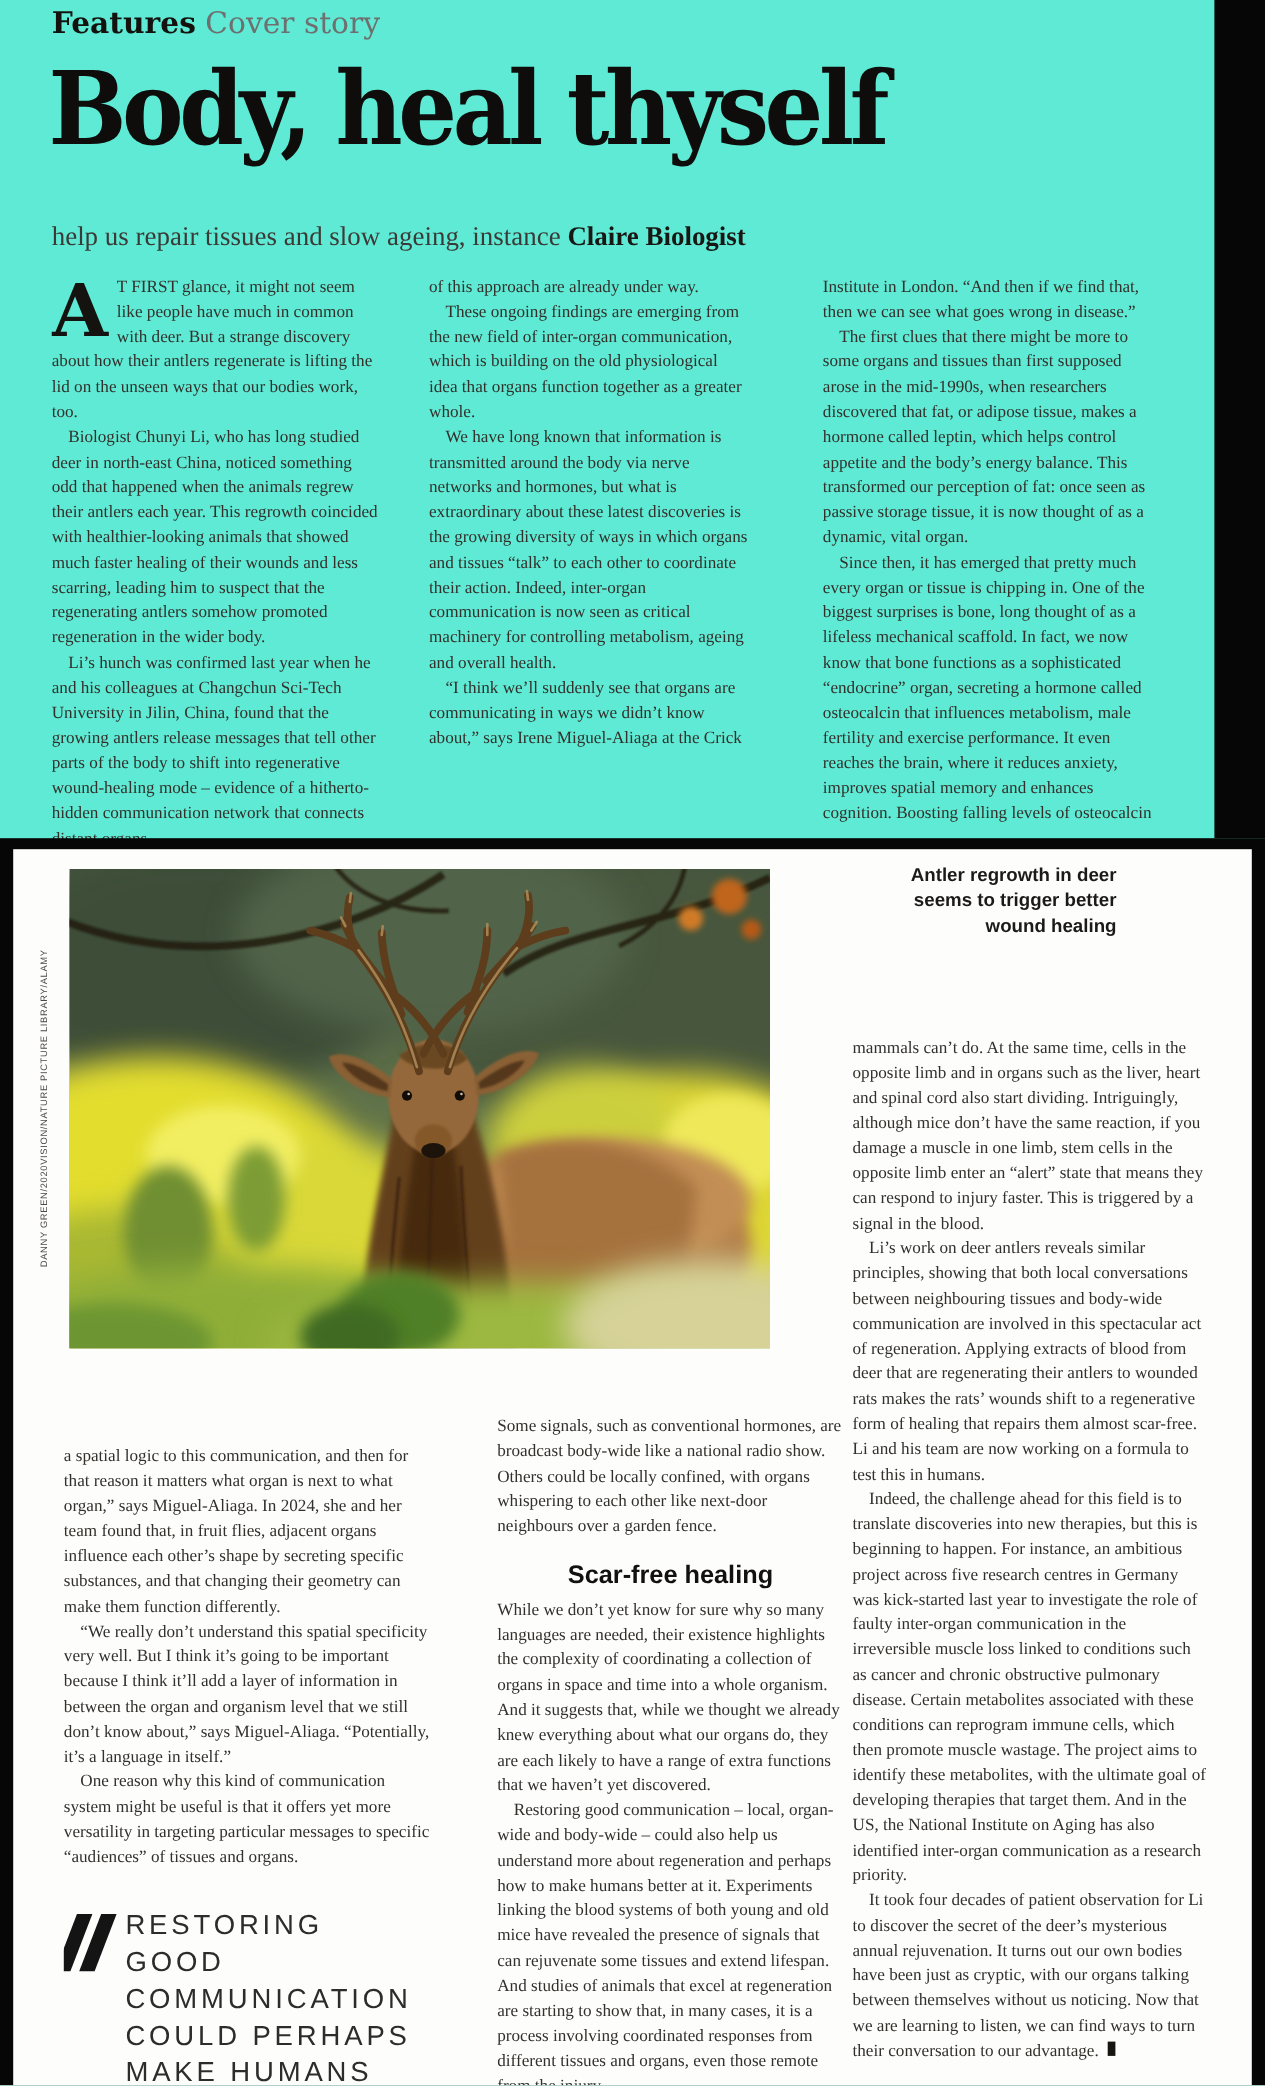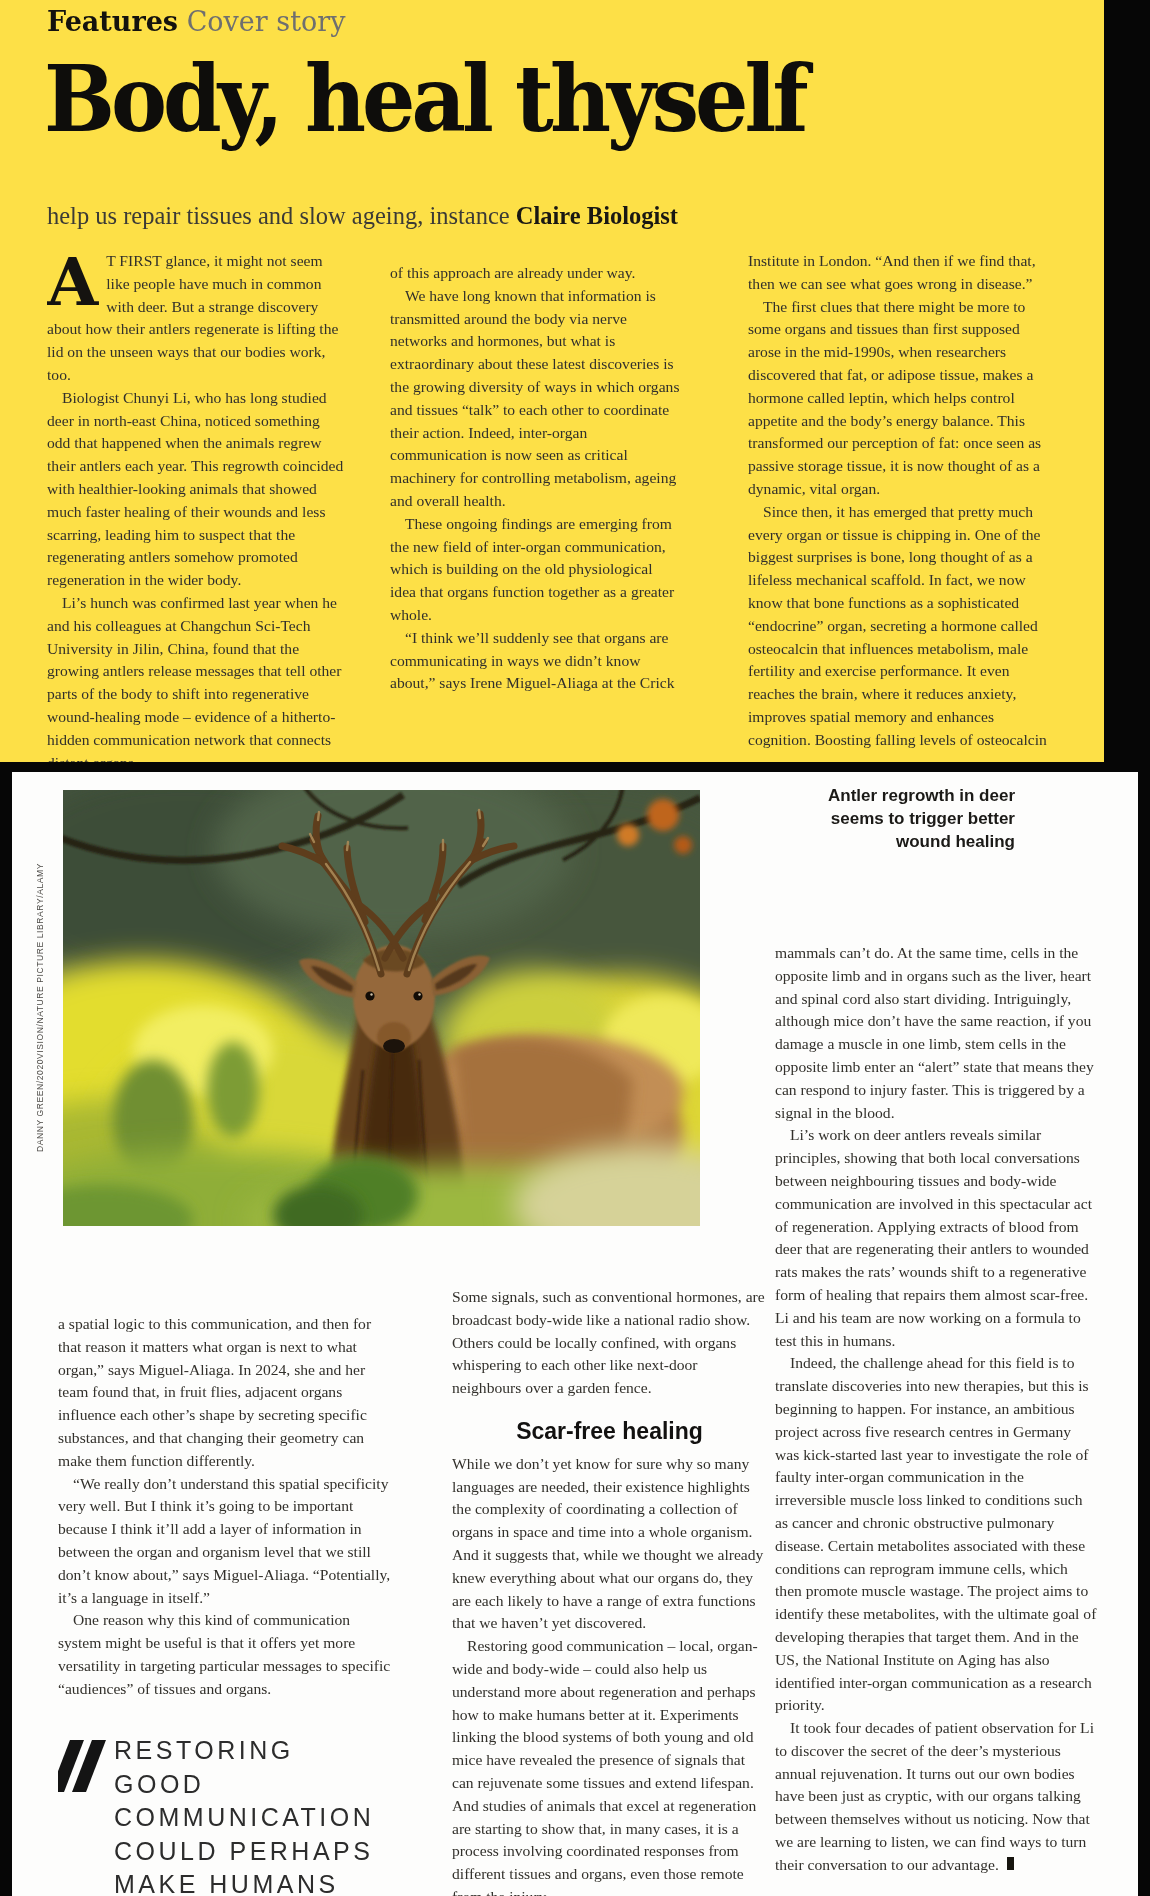--- a/index.html
+++ b/index.html
@@ -1,37 +1,37 @@
 <!DOCTYPE html>
 <html><head>
 <meta charset="utf-8">
 <style>
   html,body{margin:0;padding:0;background:#e9e9e7;}
-  .page{position:relative;width:1150px;height:1896px;background:#fde047;overflow:hidden;
+  .page{position:relative;width:1150px;height:1896px;background:#5eead4;overflow:hidden;
         font-family:"Liberation Serif",serif;}
   
   .kicker{position:absolute;left:47px;top:6px;font-family:"DejaVu Serif",serif;
           font-size:27px;color:#14120e;}
   .kicker .strong{font-weight:bold;}
   .kicker .sub{color:#6f6f6f;font-weight:normal;}
   .headline{position:absolute;left:44px;top:44px;width:1020px;
             font-family:"DejaVu Serif",serif;font-weight:bold;font-size:84px;
             letter-spacing:-4px;color:#0e0d0b;transform:scaleY(1.10);transform-origin:left top;
             white-space:nowrap;}
   .standfirst{position:absolute;left:47px;top:168px;width:820px;
               font-size:24.5px;line-height:32px;color:#3b3a36;}
   .standfirst .author{font-weight:bold;color:#191713;}
   
   .bodycol{position:absolute;font-size:15.6px;line-height:22.8px;color:#32302b;overflow:hidden;}
   .bodycol p{margin:0;text-indent:15px;}
   .bodycol p.np{text-indent:0;}
   .dropcap{float:left;font-family:"DejaVu Serif",serif;font-weight:bold;font-size:66px;
            line-height:52px;padding:6px 8px 0 0;color:#151310;}
   .c-top1{left:47px;top:250px;width:300px;height:515px;}
-  .c-top2{left:390px;top:250px;width:290px;height:515px;margin-top:12px;}
+  .c-top2{left:390px;top:250px;width:290px;height:515px;}
   .c-top3{left:748px;top:250px;width:302px;height:515px;}
   
   .edge-strip{position:absolute;left:1104px;top:0;width:46px;height:762px;background:#060606;}
   
   .blackbox{position:absolute;left:0;top:762px;width:1150px;height:1134px;background:#060606;}
   .boxinner{position:absolute;left:12px;top:772px;width:1126px;height:1124px;background:#fdfdfc;}
   .fig-caption{position:absolute;left:775px;top:784px;width:240px;
                font-family:"Liberation Sans",sans-serif;font-weight:bold;
                font-size:17px;line-height:23px;color:#1b1a17;text-align:right;}
   .photo{position:absolute;left:63px;top:790px;width:637px;height:436px;overflow:hidden;}
@@ -69,22 +69,22 @@
     <span>help us repair tissues and slow ageing, instance </span><span class="author">Claire Biologist</span>
   </div>
 
   <div class="bodycol c-top1">
     <p class="np"><span class="dropcap">A</span><span>T FIRST glance, it might not seem like people have much in common with deer. But a strange discovery about how their antlers regenerate is lifting the lid on the unseen ways that our bodies work, too.</span></p>
     <p>Biologist Chunyi Li, who has long studied deer in north-east China, noticed something odd that happened when the animals regrew their antlers each year. This regrowth coincided with healthier-looking animals that showed much faster healing of their wounds and less scarring, leading him to suspect that the regenerating antlers somehow promoted regeneration in the wider body.</p>
     <p>Li’s hunch was confirmed last year when he and his colleagues at Changchun Sci-Tech University in Jilin, China, found that the growing antlers release messages that tell other parts of the body to shift into regenerative wound-healing mode – evidence of a hitherto-hidden communication network that connects distant organs.</p>
   </div>
   <div class="bodycol c-top2">
     <p class="np">of this approach are already under way.</p>
+    <p>These ongoing findings are emerging from the new field of inter-organ communication, which is building on the old physiological idea that organs function together as a greater whole.</p>
     <p>We have long known that information is transmitted around the body via nerve networks and hormones, but what is extraordinary about these latest discoveries is the growing diversity of ways in which organs and tissues “talk” to each other to coordinate their action. Indeed, inter-organ communication is now seen as critical machinery for controlling metabolism, ageing and overall health.</p>
-    <p>These ongoing findings are emerging from the new field of inter-organ communication, which is building on the old physiological idea that organs function together as a greater whole.</p>
     <p>“I think we’ll suddenly see that organs are communicating in ways we didn’t know about,” says Irene Miguel-Aliaga at the Crick</p>
   </div>
   <div class="bodycol c-top3">
     <p class="np">Institute in London. “And then if we find that, then we can see what goes wrong in disease.”</p>
     <p>The first clues that there might be more to some organs and tissues than first supposed arose in the mid-1990s, when researchers discovered that fat, or adipose tissue, makes a hormone called leptin, which helps control appetite and the body’s energy balance. This transformed our perception of fat: once seen as passive storage tissue, it is now thought of as a dynamic, vital organ.</p>
     <p>Since then, it has emerged that pretty much every organ or tissue is chipping in. One of the biggest surprises is bone, long thought of as a lifeless mechanical scaffold. In fact, we now know that bone functions as a sophisticated “endocrine” organ, secreting a hormone called osteocalcin that influences metabolism, male fertility and exercise performance. It even reaches the brain, where it reduces anxiety, improves spatial memory and enhances cognition. Boosting falling levels of osteocalcin</p>
   </div>
 
   <div class="edge-strip"></div>
 

